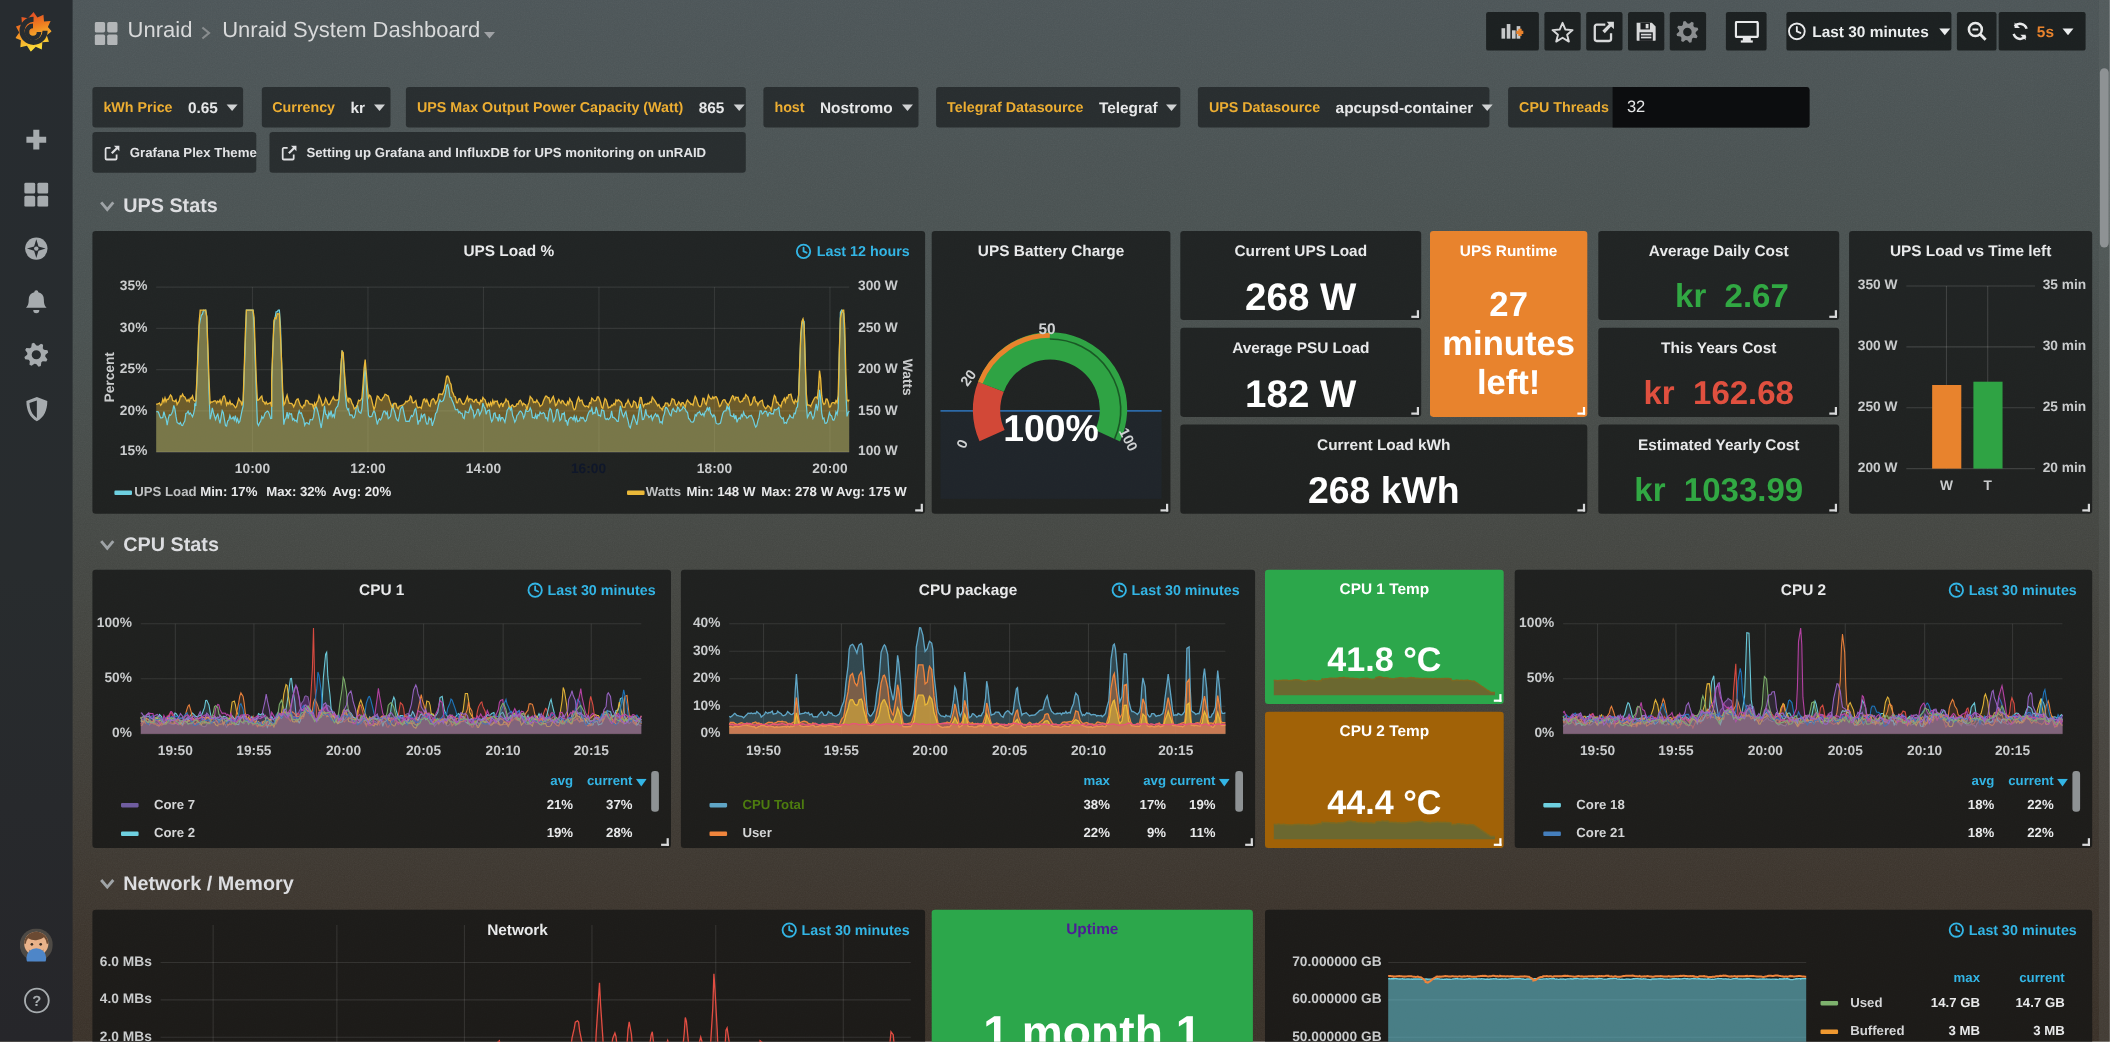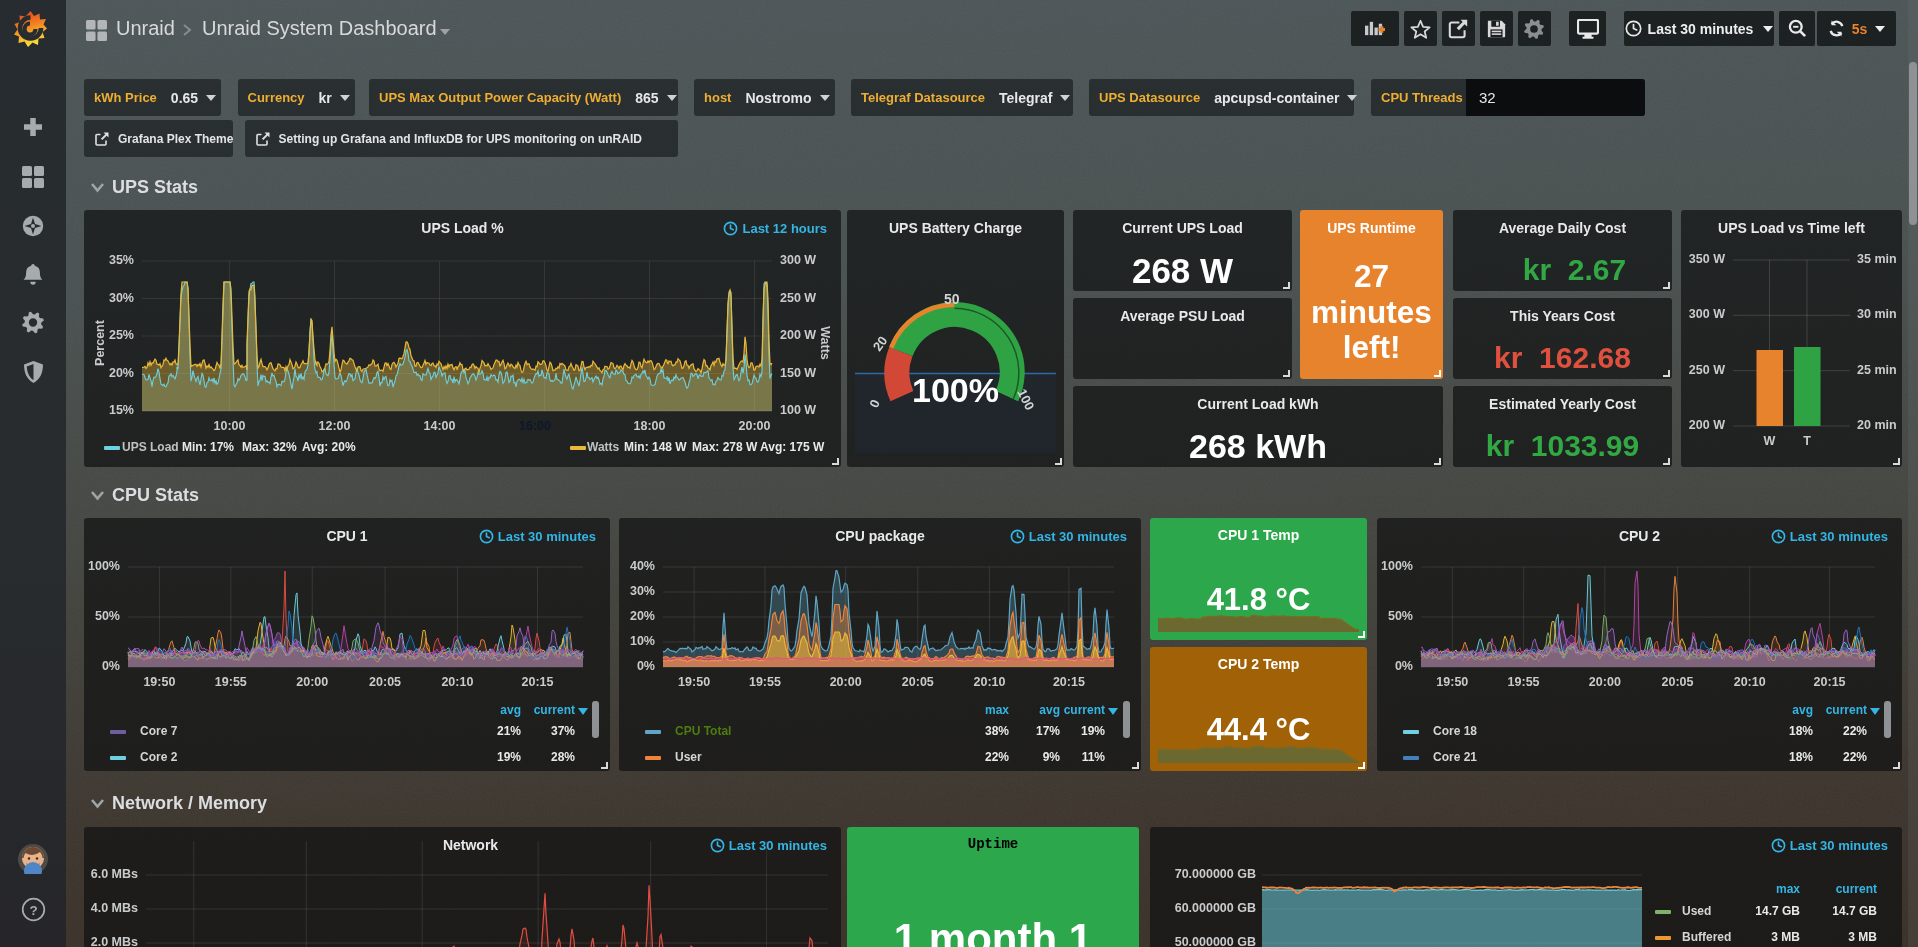--- a/index.html
+++ b/index.html
@@ -282,20 +282,21 @@
     <div style="position:absolute;left:168px;top:182px;color:#d0d2d3;font-size:13px;font-weight:700;transform:rotate(63deg);">100</div>
     <div class="rescorner"></div>
   </div>
 <div class="panel" style="left:1073px;top:210px;width:219px;height:81px;">
     <div class="ptitle" style="top:10px;">Current UPS Load</div>
     <div class="bigval" style="top:43px;font-size:35px;color:#fff;line-height:1;">268 W</div>
     <div class="rescorner"></div>
   </div>
 <div class="panel" style="left:1073px;top:298px;width:219px;height:81px;">
     <div class="ptitle" style="top:10px;">Average PSU Load</div>
+    <div class="bigval" style="top:43px;font-size:35px;color:#fff;line-height:1;">182 W</div>
     <div class="rescorner"></div>
   </div>
 <div class="panel" style="left:1073px;top:386px;width:370px;height:81px;">
     <div class="ptitle" style="top:10px;">Current Load kWh</div>
     <div class="bigval" style="top:43px;font-size:34px;color:#fff;line-height:1;">268 kWh</div>
     <div class="rescorner"></div>
   </div>
 <div class="panel" style="left:1300px;top:210px;width:143px;height:169px;background:#e8832d;">
     <div class="ptitle" style="top:10px;color:#fff;">UPS Runtime</div>
     <div style="position:absolute;top:49px;left:0;right:0;text-align:center;color:#fff;font-size:31.5px;font-weight:700;line-height:35.5px;">27 minutes left!</div>
@@ -562,21 +563,21 @@
       <polygon points="62,150.0 62,140.0 63,139.9 65,140.8 66,139.8 67,141.0 69,138.8 70,140.3 72,139.9 73,140.4 74,137.4 76,140.0 77,138.0 78,140.9 80,137.6 81,139.5 83,136.6 84,139.3 85,140.1 87,143.4 88,140.8 89,139.9 91,139.4 92,141.9 93,143.9 95,143.9 96,142.3 98,140.8 99,138.6 100,140.7 102,138.9 103,137.7 104,134.9 106,135.3 107,135.9 108,138.7 110,139.9 111,143.2 113,140.2 114,139.9 115,139.8 117,141.2 118,140.2 119,138.3 121,139.7 122,139.0 124,141.1 125,138.0 126,137.9 128,134.9 129,134.4 130,136.3 132,138.6 133,140.7 134,139.8 136,137.4 137,137.8 139,136.9 140,140.0 141,139.6 143,143.5 144,142.1 145,139.9 147,139.6 148,136.9 149,137.3 151,134.8 152,138.8 154,140.7 155,140.7 156,140.5 158,141.2 159,143.8 160,140.6 162,138.0 163,134.4 165,134.8 166,136.2 167,139.9 169,141.1 170,140.3 171,137.3 173,139.3 174,142.5 175,145.4 177,141.5 178,141.1 180,139.8 181,141.7 182,138.4 184,139.5 185,140.4 186,140.9 188,141.1 189,141.5 190,144.7 192,141.0 193,140.7 195,138.6 196,141.1 197,137.9 199,137.0 200,136.0 201,138.2 203,140.1 204,139.0 206,140.7 207,139.2 208,141.5 210,140.8 211,141.5 212,142.0 214,140.6 215,142.3 216,143.0 218,144.9 219,144.8 221,141.1 222,139.6 223,137.0 225,137.4 226,138.9 227,137.8 229,139.5 230,138.2 231,140.2 233,138.8 234,137.5 236,138.8 237,138.2 238,139.7 240,139.4 241,139.3 242,137.4 244,134.7 245,137.1 247,136.9 248,137.2 249,134.5 251,135.1 252,134.2 253,136.3 255,136.2 256,136.9 257,136.3 259,136.4 260,136.4 262,132.5 263,130.2 264,126.0 266,125.5 267,123.7 268,126.9 270,131.4 271,134.5 272,137.8 274,138.5 275,139.3 277,140.3 278,138.2 279,139.2 281,137.0 282,138.0 283,140.3 285,142.7 286,142.5 288,140.2 289,137.5 290,137.1 292,138.5 293,140.5 294,139.9 296,140.8 297,139.3 298,140.8 300,136.9 301,138.7 303,138.4 304,142.2 305,140.6 307,141.0 308,137.6 309,139.4 311,138.8 312,141.9 313,140.3 315,139.3 316,136.3 318,137.7 319,141.9 320,145.4 322,142.4 323,142.3 324,139.0 326,138.9 327,135.5 329,134.9 330,135.6 331,135.6 333,137.3 334,137.2 335,140.4 337,140.4 338,139.0 339,137.6 341,136.9 342,140.4 344,140.0 345,140.7 346,138.2 348,138.9 349,139.2 350,141.7 352,140.6 353,138.6 354,137.7 356,137.4 357,139.0 359,139.8 360,139.7 361,141.0 363,138.6 364,135.4 365,130.5 367,123.6 368,120.8 370,119.1 371,126.3 372,132.4 374,136.5 375,138.6 376,139.9 378,142.5 379,142.7 380,141.4 382,138.8 383,137.2 385,138.1 386,140.4 387,141.7 389,139.5 390,138.8 391,136.9 393,139.7 394,141.0 395,143.9 397,143.8 398,142.1 400,137.4 401,130.5 402,123.7 404,122.1 405,127.0 406,132.5 408,135.3 409,137.1 411,138.1 412,137.6 413,136.1 415,136.5 416,136.7 417,138.7 419,137.1 420,140.7 421,140.0 423,139.2 424,137.4 426,136.2 427,137.3 428,139.1 430,142.3 431,143.3 432,137.7 434,132.0 435,124.9 436,116.8 438,108.2 439,102.2 441,101.1 442,102.2 443,110.5 445,120.2 446,131.2 447,136.0 449,140.7 450,139.4 452,140.3 453,137.5 454,140.5 456,138.4 457,134.6 458,112.3 460,81.8 461,66.4 462,86.6 464,115.9 465,135.4 467,137.8 468,138.9 469,134.5 471,131.4 472,124.2 473,117.0 475,112.0 476,115.4 477,124.5 479,133.8 480,136.6 482,137.1 483,136.8 484,134.3 486,121.9 487,108.6 488,101.9 490,113.2 491,125.5 493,136.4 494,138.0 495,138.2 497,137.7 498,137.2 499,140.4 501,139.3 502,142.9 503,141.7 505,138.2 506,127.0 508,113.9 509,111.0 510,119.8 512,131.6 513,137.6 514,140.2 516,140.4 517,140.0 518,139.1 520,132.8 521,124.8 523,118.9 524,122.7 525,129.0 527,135.6 528,139.0 529,139.2 531,139.7 532,138.3 534,141.2 535,137.0 536,132.0 538,112.6 539,98.0 540,101.6 542,122.0 543,136.3 544,142.4 546,141.4 547,137.3 549,135.9 550,132.1 551,123.7 553,115.8 554,119.3 555,129.0 557,137.4 558,139.9 559,141.1 561,137.3 562,121.9 564,89.2 565,58.2 566,73.0 568,109.5 569,134.4 570,141.3 572,143.7 573,137.8 575,126.6 576,109.6 577,107.5 579,121.0 580,133.5 581,135.9 583,137.7 584,137.7 585,139.4 587,139.2 588,141.7 590,139.6 591,139.4 592,137.7 594,137.8 595,134.7 596,134.7 598,134.7 599,138.2 600,138.4 602,138.0 603,134.7 605,132.4 606,125.8 607,119.1 609,120.7 610,128.6 611,136.9 613,141.4 614,142.2 616,138.8 617,136.7 618,136.7 620,137.8 621,137.0 622,136.4 624,138.3 625,134.6 626,130.0 628,124.2 629,126.1 631,133.6 632,135.9 633,137.5 635,134.8 636,134.9 637,137.4 639,138.5 640,138.5 641,137.1 643,136.7 644,140.2 646,139.6 647,142.2 648,138.6 650,135.0 651,124.4 652,124.5 654,131.9 655,140.4 657,140.7 658,140.1 659,137.4 661,136.8 662,136.0 663,136.8 665,138.0 666,137.8 667,138.5 669,139.1 670,140.7 672,142.5 673,143.2 674,142.2 676,140.6 677,139.5 678,140.7 680,138.5 681,131.0 682,124.5 684,126.1 685,131.5 687,136.4 688,136.0 689,139.5 691,137.9 692,139.2 693,139.3 695,143.1 696,144.8 698,145.4 699,142.3 700,139.1 702,137.7 703,138.1 704,131.9 706,124.4 707,121.2 708,128.9 710,134.3 711,138.3 713,140.4 714,140.7 715,139.6 717,138.4 718,135.7 719,138.2 721,139.6 722,140.7 723,133.8 725,121.7 726,110.9 728,113.6 729,123.9 730,135.8 732,138.6 733,142.6 734,143.6 736,143.6 737,140.2 739,139.0 740,140.8 741,141.6 743,141.6 744,141.4 744,150.0" fill="#E24D42" fill-opacity="0.1" stroke="none"></polygon>
       <polyline points="62,140.0 63,139.9 65,140.8 66,139.8 67,141.0 69,138.8 70,140.3 72,139.9 73,140.4 74,137.4 76,140.0 77,138.0 78,140.9 80,137.6 81,139.5 83,136.6 84,139.3 85,140.1 87,143.4 88,140.8 89,139.9 91,139.4 92,141.9 93,143.9 95,143.9 96,142.3 98,140.8 99,138.6 100,140.7 102,138.9 103,137.7 104,134.9 106,135.3 107,135.9 108,138.7 110,139.9 111,143.2 113,140.2 114,139.9 115,139.8 117,141.2 118,140.2 119,138.3 121,139.7 122,139.0 124,141.1 125,138.0 126,137.9 128,134.9 129,134.4 130,136.3 132,138.6 133,140.7 134,139.8 136,137.4 137,137.8 139,136.9 140,140.0 141,139.6 143,143.5 144,142.1 145,139.9 147,139.6 148,136.9 149,137.3 151,134.8 152,138.8 154,140.7 155,140.7 156,140.5 158,141.2 159,143.8 160,140.6 162,138.0 163,134.4 165,134.8 166,136.2 167,139.9 169,141.1 170,140.3 171,137.3 173,139.3 174,142.5 175,145.4 177,141.5 178,141.1 180,139.8 181,141.7 182,138.4 184,139.5 185,140.4 186,140.9 188,141.1 189,141.5 190,144.7 192,141.0 193,140.7 195,138.6 196,141.1 197,137.9 199,137.0 200,136.0 201,138.2 203,140.1 204,139.0 206,140.7 207,139.2 208,141.5 210,140.8 211,141.5 212,142.0 214,140.6 215,142.3 216,143.0 218,144.9 219,144.8 221,141.1 222,139.6 223,137.0 225,137.4 226,138.9 227,137.8 229,139.5 230,138.2 231,140.2 233,138.8 234,137.5 236,138.8 237,138.2 238,139.7 240,139.4 241,139.3 242,137.4 244,134.7 245,137.1 247,136.9 248,137.2 249,134.5 251,135.1 252,134.2 253,136.3 255,136.2 256,136.9 257,136.3 259,136.4 260,136.4 262,132.5 263,130.2 264,126.0 266,125.5 267,123.7 268,126.9 270,131.4 271,134.5 272,137.8 274,138.5 275,139.3 277,140.3 278,138.2 279,139.2 281,137.0 282,138.0 283,140.3 285,142.7 286,142.5 288,140.2 289,137.5 290,137.1 292,138.5 293,140.5 294,139.9 296,140.8 297,139.3 298,140.8 300,136.9 301,138.7 303,138.4 304,142.2 305,140.6 307,141.0 308,137.6 309,139.4 311,138.8 312,141.9 313,140.3 315,139.3 316,136.3 318,137.7 319,141.9 320,145.4 322,142.4 323,142.3 324,139.0 326,138.9 327,135.5 329,134.9 330,135.6 331,135.6 333,137.3 334,137.2 335,140.4 337,140.4 338,139.0 339,137.6 341,136.9 342,140.4 344,140.0 345,140.7 346,138.2 348,138.9 349,139.2 350,141.7 352,140.6 353,138.6 354,137.7 356,137.4 357,139.0 359,139.8 360,139.7 361,141.0 363,138.6 364,135.4 365,130.5 367,123.6 368,120.8 370,119.1 371,126.3 372,132.4 374,136.5 375,138.6 376,139.9 378,142.5 379,142.7 380,141.4 382,138.8 383,137.2 385,138.1 386,140.4 387,141.7 389,139.5 390,138.8 391,136.9 393,139.7 394,141.0 395,143.9 397,143.8 398,142.1 400,137.4 401,130.5 402,123.7 404,122.1 405,127.0 406,132.5 408,135.3 409,137.1 411,138.1 412,137.6 413,136.1 415,136.5 416,136.7 417,138.7 419,137.1 420,140.7 421,140.0 423,139.2 424,137.4 426,136.2 427,137.3 428,139.1 430,142.3 431,143.3 432,137.7 434,132.0 435,124.9 436,116.8 438,108.2 439,102.2 441,101.1 442,102.2 443,110.5 445,120.2 446,131.2 447,136.0 449,140.7 450,139.4 452,140.3 453,137.5 454,140.5 456,138.4 457,134.6 458,112.3 460,81.8 461,66.4 462,86.6 464,115.9 465,135.4 467,137.8 468,138.9 469,134.5 471,131.4 472,124.2 473,117.0 475,112.0 476,115.4 477,124.5 479,133.8 480,136.6 482,137.1 483,136.8 484,134.3 486,121.9 487,108.6 488,101.9 490,113.2 491,125.5 493,136.4 494,138.0 495,138.2 497,137.7 498,137.2 499,140.4 501,139.3 502,142.9 503,141.7 505,138.2 506,127.0 508,113.9 509,111.0 510,119.8 512,131.6 513,137.6 514,140.2 516,140.4 517,140.0 518,139.1 520,132.8 521,124.8 523,118.9 524,122.7 525,129.0 527,135.6 528,139.0 529,139.2 531,139.7 532,138.3 534,141.2 535,137.0 536,132.0 538,112.6 539,98.0 540,101.6 542,122.0 543,136.3 544,142.4 546,141.4 547,137.3 549,135.9 550,132.1 551,123.7 553,115.8 554,119.3 555,129.0 557,137.4 558,139.9 559,141.1 561,137.3 562,121.9 564,89.2 565,58.2 566,73.0 568,109.5 569,134.4 570,141.3 572,143.7 573,137.8 575,126.6 576,109.6 577,107.5 579,121.0 580,133.5 581,135.9 583,137.7 584,137.7 585,139.4 587,139.2 588,141.7 590,139.6 591,139.4 592,137.7 594,137.8 595,134.7 596,134.7 598,134.7 599,138.2 600,138.4 602,138.0 603,134.7 605,132.4 606,125.8 607,119.1 609,120.7 610,128.6 611,136.9 613,141.4 614,142.2 616,138.8 617,136.7 618,136.7 620,137.8 621,137.0 622,136.4 624,138.3 625,134.6 626,130.0 628,124.2 629,126.1 631,133.6 632,135.9 633,137.5 635,134.8 636,134.9 637,137.4 639,138.5 640,138.5 641,137.1 643,136.7 644,140.2 646,139.6 647,142.2 648,138.6 650,135.0 651,124.4 652,124.5 654,131.9 655,140.4 657,140.7 658,140.1 659,137.4 661,136.8 662,136.0 663,136.8 665,138.0 666,137.8 667,138.5 669,139.1 670,140.7 672,142.5 673,143.2 674,142.2 676,140.6 677,139.5 678,140.7 680,138.5 681,131.0 682,124.5 684,126.1 685,131.5 687,136.4 688,136.0 689,139.5 691,137.9 692,139.2 693,139.3 695,143.1 696,144.8 698,145.4 699,142.3 700,139.1 702,137.7 703,138.1 704,131.9 706,124.4 707,121.2 708,128.9 710,134.3 711,138.3 713,140.4 714,140.7 715,139.6 717,138.4 718,135.7 719,138.2 721,139.6 722,140.7 723,133.8 725,121.7 726,110.9 728,113.6 729,123.9 730,135.8 732,138.6 733,142.6 734,143.6 736,143.6 737,140.2 739,139.0 740,140.8 741,141.6 743,141.6 744,141.4" fill="none" stroke="#E24D42" stroke-width="1.2" stroke-opacity="1.0"></polyline>
       <polygon points="62,150.0 62,145.6 63,145.7 65,145.4 66,146.4 67,147.9 69,148.1 70,147.6 72,146.1 73,146.0 74,145.9 76,146.7 77,146.0 78,145.7 80,146.0 81,146.8 83,147.6 84,146.1 85,145.6 87,144.8 88,146.4 89,145.7 91,145.7 92,145.3 93,146.4 95,147.9 96,148.4 98,148.2 99,147.2 100,145.7 102,145.8 103,145.1 104,146.6 106,146.1 107,146.4 108,144.9 110,144.1 111,143.7 113,145.3 114,145.4 115,147.4 117,146.6 118,147.6 119,146.8 121,147.5 122,147.4 124,146.9 125,145.7 126,146.6 128,146.3 129,147.0 130,146.0 132,147.0 133,146.2 134,146.3 136,145.1 137,146.4 139,146.6 140,146.4 141,146.5 143,147.0 144,147.6 145,145.6 147,145.7 148,146.8 149,147.3 151,146.5 152,145.0 154,146.1 155,146.9 156,148.4 158,147.8 159,147.5 160,147.0 162,147.7 163,147.0 165,147.3 166,147.1 167,147.9 169,147.9 170,147.8 171,146.1 173,145.4 174,144.2 175,145.2 177,146.4 178,146.9 180,146.3 181,144.5 182,145.8 184,147.2 185,147.6 186,147.2 188,147.2 189,148.7 190,147.5 192,146.4 193,144.7 195,144.8 196,144.9 197,146.0 199,146.9 200,147.6 201,146.4 203,146.3 204,145.6 206,146.7 207,146.4 208,145.6 210,145.1 211,145.3 212,145.6 214,145.4 215,145.1 216,145.4 218,146.6 219,147.5 221,147.3 222,146.2 223,144.8 225,145.6 226,146.2 227,147.9 229,147.3 230,147.0 231,146.5 233,146.3 234,145.6 236,145.2 237,145.4 238,146.0 240,145.7 241,146.5 242,147.7 244,146.8 245,145.5 247,143.5 248,143.8 249,145.3 251,147.0 252,147.9 253,146.8 255,145.7 256,145.2 257,145.6 259,146.5 260,146.7 262,146.9 263,146.0 264,146.9 266,145.9 267,147.1 268,145.4 270,145.2 271,144.0 272,144.7 274,146.3 275,146.4 277,146.8 278,146.0 279,147.1 281,146.3 282,146.2 283,144.7 285,144.7 286,146.0 288,147.2 289,147.6 290,146.9 292,147.1 293,146.8 294,145.6 296,145.0 297,145.5 298,146.3 300,145.7 301,145.4 303,146.1 304,146.9 305,147.7 307,147.5 308,147.5 309,146.1 311,146.4 312,146.7 313,147.8 315,147.1 316,145.8 318,145.6 319,145.8 320,145.9 322,146.7 323,146.6 324,147.1 326,147.0 327,147.3 329,146.7 330,145.6 331,145.4 333,145.3 334,145.7 335,145.2 337,145.8 338,145.0 339,145.5 341,146.6 342,147.6 344,146.6 345,145.0 346,144.7 348,145.4 349,145.3 350,145.7 352,145.4 353,147.1 354,146.2 356,145.5 357,144.6 359,146.1 360,146.1 361,145.5 363,144.3 364,145.2 365,146.5 367,146.9 368,147.1 370,147.5 371,148.2 372,147.7 374,147.1 375,146.9 376,147.3 378,147.7 379,147.3 380,146.3 382,146.2 383,145.7 385,146.5 386,145.5 387,145.6 389,146.2 390,146.8 391,146.1 393,146.4 394,146.5 395,146.5 397,145.9 398,145.2 400,146.3 401,146.5 402,146.7 404,147.2 405,147.7 406,148.2 408,148.4 409,147.7 411,146.6 412,145.7 413,146.6 415,147.3 416,147.8 417,147.5 419,146.5 420,145.9 421,144.2 423,145.8 424,145.4 426,146.7 427,145.9 428,147.3 430,147.7 431,148.6 432,147.6 434,146.3 435,146.5 436,147.0 438,146.5 439,145.6 441,145.4 442,145.4 443,145.0 445,144.9 446,146.2 447,146.2 449,146.0 450,146.4 452,147.1 453,146.5 454,146.5 456,145.8 457,145.7 458,145.4 460,146.4 461,146.5 462,147.2 464,146.1 465,146.5 467,146.1 468,147.0 469,147.8 471,147.1 472,146.6 473,145.3 475,145.3 476,145.0 477,145.3 479,146.1 480,145.8 482,147.2 483,145.9 484,147.3 486,147.0 487,148.6 488,148.4 490,148.3 491,148.2 493,146.8 494,146.0 495,145.5 497,145.5 498,146.4 499,146.8 501,147.3 502,147.5 503,146.1 505,146.4 506,145.8 508,146.3 509,146.8 510,145.8 512,147.0 513,146.4 514,146.9 516,146.9 517,145.8 518,146.1 520,144.5 521,145.7 523,145.9 524,146.6 525,145.4 527,145.3 528,144.9 529,146.0 531,146.4 532,146.1 534,145.0 535,145.5 536,145.3 538,145.3 539,144.3 540,145.8 542,146.4 543,145.6 544,144.3 546,144.0 547,144.0 549,144.8 550,146.2 551,146.1 553,146.5 554,145.8 555,146.8 557,147.1 558,146.1 559,147.0 561,146.5 562,148.2 564,146.8 565,147.7 566,146.1 568,146.4 569,145.5 570,145.5 572,145.8 573,146.0 575,146.2 576,146.7 577,146.9 579,148.0 580,148.0 581,147.3 583,147.3 584,146.6 585,146.7 587,146.1 588,146.0 590,146.7 591,146.8 592,146.3 594,145.0 595,144.2 596,145.7 598,146.0 599,146.0 600,145.8 602,146.3 603,146.8 605,146.1 606,146.5 607,147.3 609,148.1 610,147.5 611,147.1 613,146.6 614,146.4 616,146.8 617,146.9 618,148.1 620,147.2 621,147.4 622,146.0 624,145.8 625,144.5 626,145.4 628,145.4 629,145.7 631,145.9 632,145.8 633,146.6 635,145.2 636,145.9 637,146.4 639,146.9 640,146.0 641,144.8 643,144.1 644,145.3 646,145.2 647,146.7 648,146.1 650,145.7 651,145.7 652,145.2 654,145.5 655,145.7 657,146.8 658,147.6 659,146.9 661,146.0 662,145.0 663,144.7 665,145.6 666,146.6 667,146.7 669,147.5 670,146.1 672,146.2 673,144.9 674,146.7 676,147.4 677,147.5 678,145.8 680,145.2 681,146.1 682,146.5 684,145.8 685,146.0 687,146.2 688,146.9 689,146.7 691,146.1 692,145.9 693,144.9 695,145.2 696,144.9 698,145.0 699,146.0 700,146.5 702,146.6 703,146.7 704,147.4 706,148.4 707,147.5 708,147.2 710,146.9 711,147.9 713,146.6 714,146.7 715,145.7 717,146.8 718,145.2 719,145.1 721,145.0 722,145.6 723,146.8 725,146.0 726,147.0 728,146.3 729,146.2 730,145.8 732,146.5 733,146.4 734,146.1 736,145.2 737,145.1 739,144.3 740,145.4 741,145.4 743,145.3 744,144.6 744,150.0" fill="#7EB26D" fill-opacity="0.1" stroke="none"></polygon>
       <polyline points="62,145.6 63,145.7 65,145.4 66,146.4 67,147.9 69,148.1 70,147.6 72,146.1 73,146.0 74,145.9 76,146.7 77,146.0 78,145.7 80,146.0 81,146.8 83,147.6 84,146.1 85,145.6 87,144.8 88,146.4 89,145.7 91,145.7 92,145.3 93,146.4 95,147.9 96,148.4 98,148.2 99,147.2 100,145.7 102,145.8 103,145.1 104,146.6 106,146.1 107,146.4 108,144.9 110,144.1 111,143.7 113,145.3 114,145.4 115,147.4 117,146.6 118,147.6 119,146.8 121,147.5 122,147.4 124,146.9 125,145.7 126,146.6 128,146.3 129,147.0 130,146.0 132,147.0 133,146.2 134,146.3 136,145.1 137,146.4 139,146.6 140,146.4 141,146.5 143,147.0 144,147.6 145,145.6 147,145.7 148,146.8 149,147.3 151,146.5 152,145.0 154,146.1 155,146.9 156,148.4 158,147.8 159,147.5 160,147.0 162,147.7 163,147.0 165,147.3 166,147.1 167,147.9 169,147.9 170,147.8 171,146.1 173,145.4 174,144.2 175,145.2 177,146.4 178,146.9 180,146.3 181,144.5 182,145.8 184,147.2 185,147.6 186,147.2 188,147.2 189,148.7 190,147.5 192,146.4 193,144.7 195,144.8 196,144.9 197,146.0 199,146.9 200,147.6 201,146.4 203,146.3 204,145.6 206,146.7 207,146.4 208,145.6 210,145.1 211,145.3 212,145.6 214,145.4 215,145.1 216,145.4 218,146.6 219,147.5 221,147.3 222,146.2 223,144.8 225,145.6 226,146.2 227,147.9 229,147.3 230,147.0 231,146.5 233,146.3 234,145.6 236,145.2 237,145.4 238,146.0 240,145.7 241,146.5 242,147.7 244,146.8 245,145.5 247,143.5 248,143.8 249,145.3 251,147.0 252,147.9 253,146.8 255,145.7 256,145.2 257,145.6 259,146.5 260,146.7 262,146.9 263,146.0 264,146.9 266,145.9 267,147.1 268,145.4 270,145.2 271,144.0 272,144.7 274,146.3 275,146.4 277,146.8 278,146.0 279,147.1 281,146.3 282,146.2 283,144.7 285,144.7 286,146.0 288,147.2 289,147.6 290,146.9 292,147.1 293,146.8 294,145.6 296,145.0 297,145.5 298,146.3 300,145.7 301,145.4 303,146.1 304,146.9 305,147.7 307,147.5 308,147.5 309,146.1 311,146.4 312,146.7 313,147.8 315,147.1 316,145.8 318,145.6 319,145.8 320,145.9 322,146.7 323,146.6 324,147.1 326,147.0 327,147.3 329,146.7 330,145.6 331,145.4 333,145.3 334,145.7 335,145.2 337,145.8 338,145.0 339,145.5 341,146.6 342,147.6 344,146.6 345,145.0 346,144.7 348,145.4 349,145.3 350,145.7 352,145.4 353,147.1 354,146.2 356,145.5 357,144.6 359,146.1 360,146.1 361,145.5 363,144.3 364,145.2 365,146.5 367,146.9 368,147.1 370,147.5 371,148.2 372,147.7 374,147.1 375,146.9 376,147.3 378,147.7 379,147.3 380,146.3 382,146.2 383,145.7 385,146.5 386,145.5 387,145.6 389,146.2 390,146.8 391,146.1 393,146.4 394,146.5 395,146.5 397,145.9 398,145.2 400,146.3 401,146.5 402,146.7 404,147.2 405,147.7 406,148.2 408,148.4 409,147.7 411,146.6 412,145.7 413,146.6 415,147.3 416,147.8 417,147.5 419,146.5 420,145.9 421,144.2 423,145.8 424,145.4 426,146.7 427,145.9 428,147.3 430,147.7 431,148.6 432,147.6 434,146.3 435,146.5 436,147.0 438,146.5 439,145.6 441,145.4 442,145.4 443,145.0 445,144.9 446,146.2 447,146.2 449,146.0 450,146.4 452,147.1 453,146.5 454,146.5 456,145.8 457,145.7 458,145.4 460,146.4 461,146.5 462,147.2 464,146.1 465,146.5 467,146.1 468,147.0 469,147.8 471,147.1 472,146.6 473,145.3 475,145.3 476,145.0 477,145.3 479,146.1 480,145.8 482,147.2 483,145.9 484,147.3 486,147.0 487,148.6 488,148.4 490,148.3 491,148.2 493,146.8 494,146.0 495,145.5 497,145.5 498,146.4 499,146.8 501,147.3 502,147.5 503,146.1 505,146.4 506,145.8 508,146.3 509,146.8 510,145.8 512,147.0 513,146.4 514,146.9 516,146.9 517,145.8 518,146.1 520,144.5 521,145.7 523,145.9 524,146.6 525,145.4 527,145.3 528,144.9 529,146.0 531,146.4 532,146.1 534,145.0 535,145.5 536,145.3 538,145.3 539,144.3 540,145.8 542,146.4 543,145.6 544,144.3 546,144.0 547,144.0 549,144.8 550,146.2 551,146.1 553,146.5 554,145.8 555,146.8 557,147.1 558,146.1 559,147.0 561,146.5 562,148.2 564,146.8 565,147.7 566,146.1 568,146.4 569,145.5 570,145.5 572,145.8 573,146.0 575,146.2 576,146.7 577,146.9 579,148.0 580,148.0 581,147.3 583,147.3 584,146.6 585,146.7 587,146.1 588,146.0 590,146.7 591,146.8 592,146.3 594,145.0 595,144.2 596,145.7 598,146.0 599,146.0 600,145.8 602,146.3 603,146.8 605,146.1 606,146.5 607,147.3 609,148.1 610,147.5 611,147.1 613,146.6 614,146.4 616,146.8 617,146.9 618,148.1 620,147.2 621,147.4 622,146.0 624,145.8 625,144.5 626,145.4 628,145.4 629,145.7 631,145.9 632,145.8 633,146.6 635,145.2 636,145.9 637,146.4 639,146.9 640,146.0 641,144.8 643,144.1 644,145.3 646,145.2 647,146.7 648,146.1 650,145.7 651,145.7 652,145.2 654,145.5 655,145.7 657,146.8 658,147.6 659,146.9 661,146.0 662,145.0 663,144.7 665,145.6 666,146.6 667,146.7 669,147.5 670,146.1 672,146.2 673,144.9 674,146.7 676,147.4 677,147.5 678,145.8 680,145.2 681,146.1 682,146.5 684,145.8 685,146.0 687,146.2 688,146.9 689,146.7 691,146.1 692,145.9 693,144.9 695,145.2 696,144.9 698,145.0 699,146.0 700,146.5 702,146.6 703,146.7 704,147.4 706,148.4 707,147.5 708,147.2 710,146.9 711,147.9 713,146.6 714,146.7 715,145.7 717,146.8 718,145.2 719,145.1 721,145.0 722,145.6 723,146.8 725,146.0 726,147.0 728,146.3 729,146.2 730,145.8 732,146.5 733,146.4 734,146.1 736,145.2 737,145.1 739,144.3 740,145.4 741,145.4 743,145.3 744,144.6" fill="none" stroke="#7EB26D" stroke-width="1.2" stroke-opacity="1.0"></polyline>
     </svg>
     <div style="position:absolute;left:0;width:54px;text-align:right;top:40px;color:#c9cbcc;font-size:12.5px;font-weight:700;white-space:nowrap;">6.0 MBs</div>
     <div style="position:absolute;left:0;width:54px;text-align:right;top:74px;color:#c9cbcc;font-size:12.5px;font-weight:700;white-space:nowrap;">4.0 MBs</div>
     <div style="position:absolute;left:0;width:54px;text-align:right;top:108px;color:#c9cbcc;font-size:12.5px;font-weight:700;white-space:nowrap;">2.0 MBs</div>
   </div>
 <div class="panel" style="left:847px;top:827px;width:292px;height:253px;background:#2ca74b;">
-    <div class="ptitle" style="top:9px;color:#000000;font-family:Liberation Mono, monospace;">Uptime</div>
+    <div class="ptitle" style="top:9px;color:#4c1d95;">Uptime</div>
     <div style="position:absolute;top:89px;left:0;right:0;text-align:center;color:#fff;font-size:42px;font-weight:700;line-height:46px;">1 month 1<br>week</div>
   </div>
 <div class="panel" style="left:1150px;top:827px;width:752px;height:253px;">
     <div class="tlabel" style="right:14px;display:flex;align-items:center;"><svg width="15" height="15" viewBox="0 0 18 18" style="margin-right:4px">
         <circle cx="9" cy="9" r="7.3" fill="none" stroke="#33b5e5" stroke-width="2.0"></circle>
         <path d="M 9 4.984999999999999 L 9 9 L 12.285 10.46" fill="none" stroke="#33b5e5" stroke-width="2.0" stroke-linecap="round"></path>
       </svg>Last 30 minutes</div>
     <svg style="position:absolute;left:0;top:0" width="752" height="253" viewBox="0 0 752 253">
       <path d="M112 48 H492" stroke="rgba(255,255,255,0.10)" stroke-width="1"></path>
       <path d="M112 82 H492" stroke="rgba(255,255,255,0.10)" stroke-width="1"></path>

